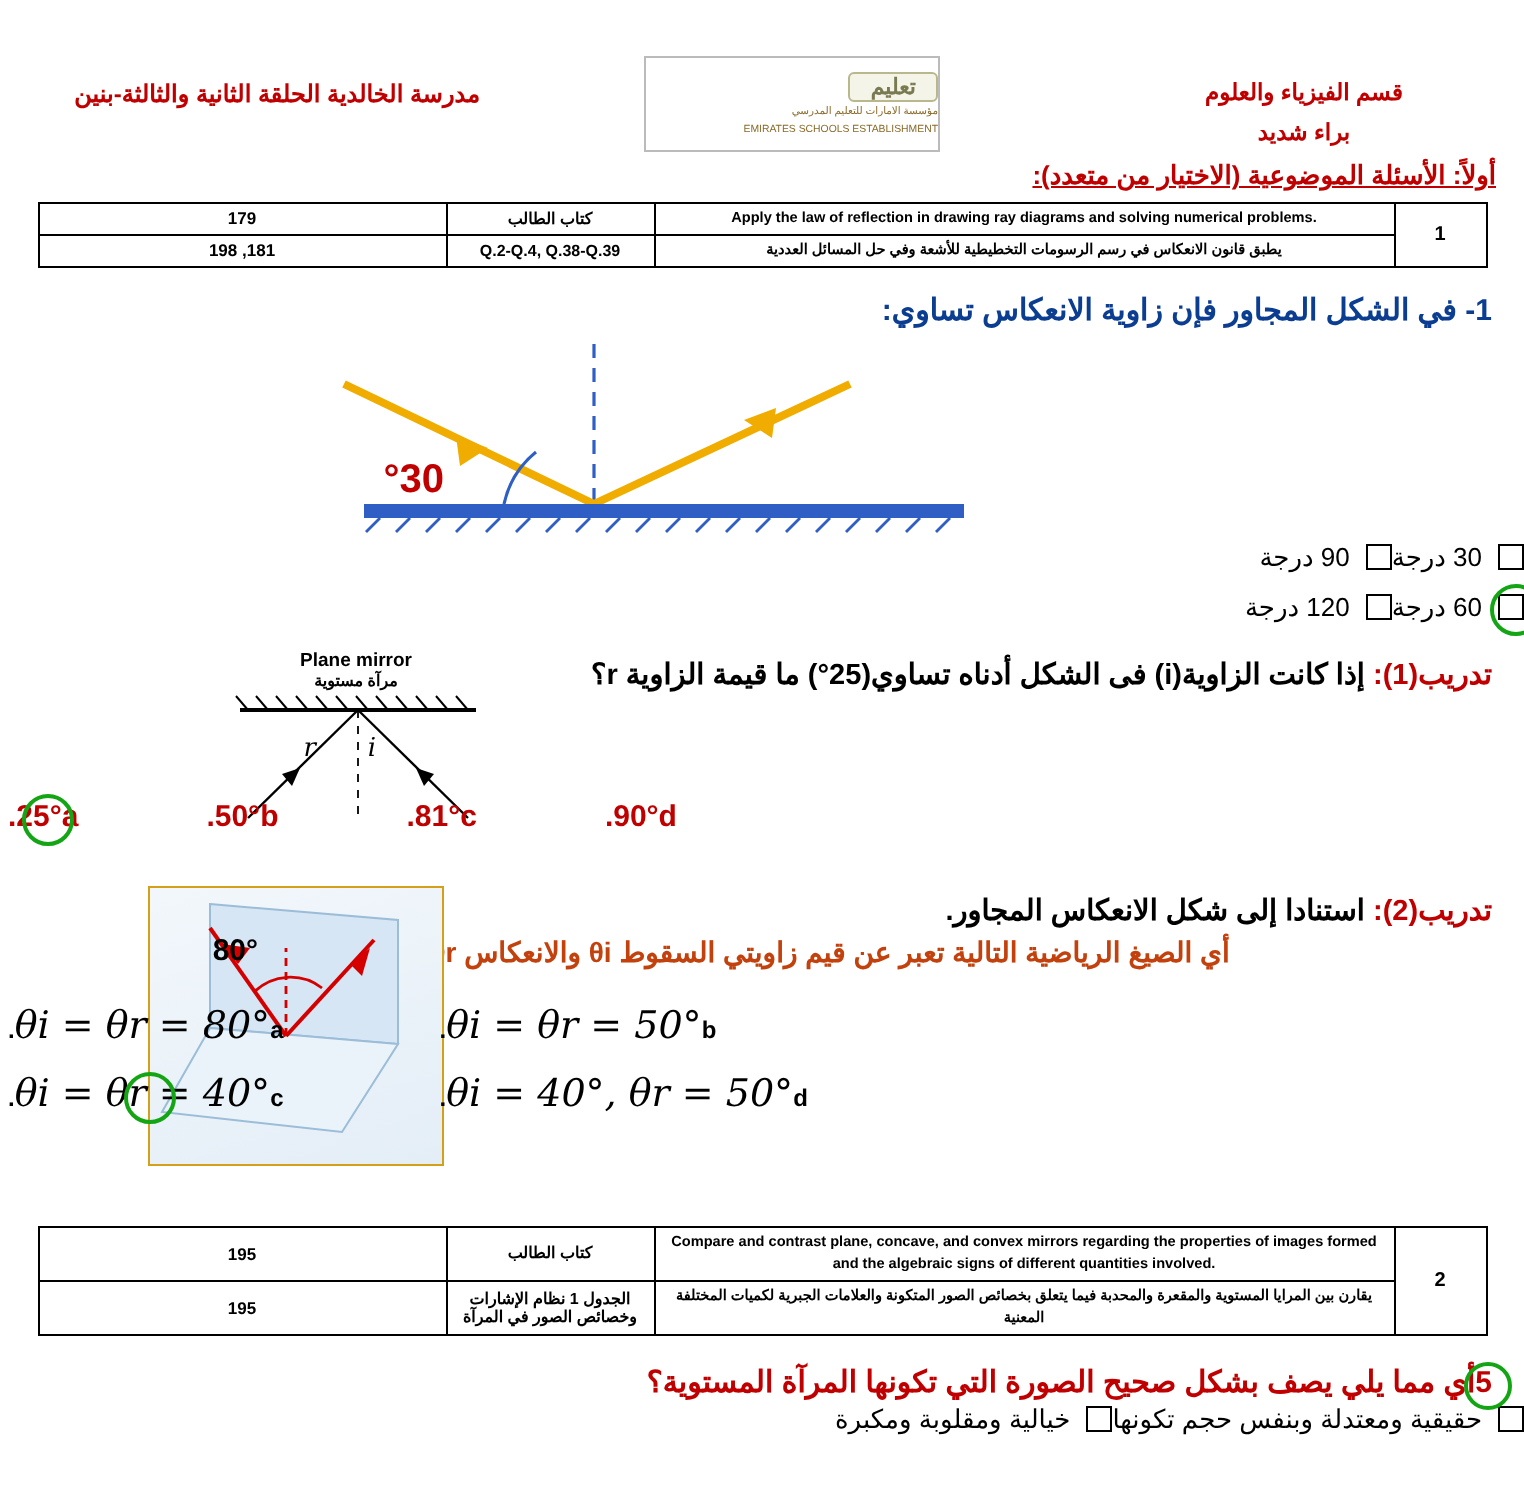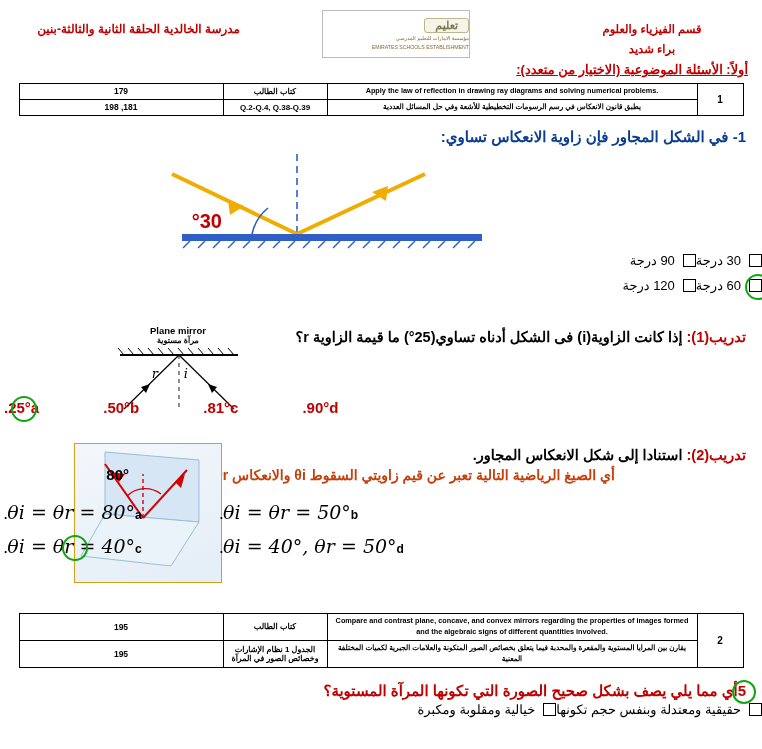--- a/index.html
+++ b/index.html
@@ -18,20 +18,21 @@
   }
 
   
   .header {
     display: flex;
     flex-direction: row-reverse;
     justify-content: space-between;
     align-items: flex-start;
     padding: 8px 10px 0 10px;
     height: 62px;
+    margin-top: 18px;
   }
   .hdr-right {
     text-align: right;
     font-size: 12px;
     font-weight: bold;
     color: #c00000;
     padding-top: 14px;
     width: 230px;
     direction: rtl;
   }
@@ -374,21 +375,21 @@
     <div class="ans-cell">
       <span class="chk circled"></span>
       <span>60 درجة</span>
     </div>
     <div class="ans-cell">
       <span class="chk"></span>
       <span>120 درجة</span>
     </div>
   </div>
 
-  <div style="position:relative;height:118px;margin-top:32px;">
+  <div style="position:relative;height:118px;margin-top:14px;">
 
     <div class="fig2">
       <div class="mirror-label">Plane mirror</div>
       <div class="mirror-label-ar">مرآة مستوية</div>
       <svg width="200" height="78" viewBox="0 0 200 78">
         <line x1="42" y1="10" x2="160" y2="10" stroke="#000" stroke-width="2"></line>
         <g stroke="#000" stroke-width="1">
           <line x1="46" y1="10" x2="40" y2="3"></line>
             <line x1="56" y1="10" x2="50" y2="3"></line>
           <line x1="66" y1="10" x2="60" y2="3"></line>

